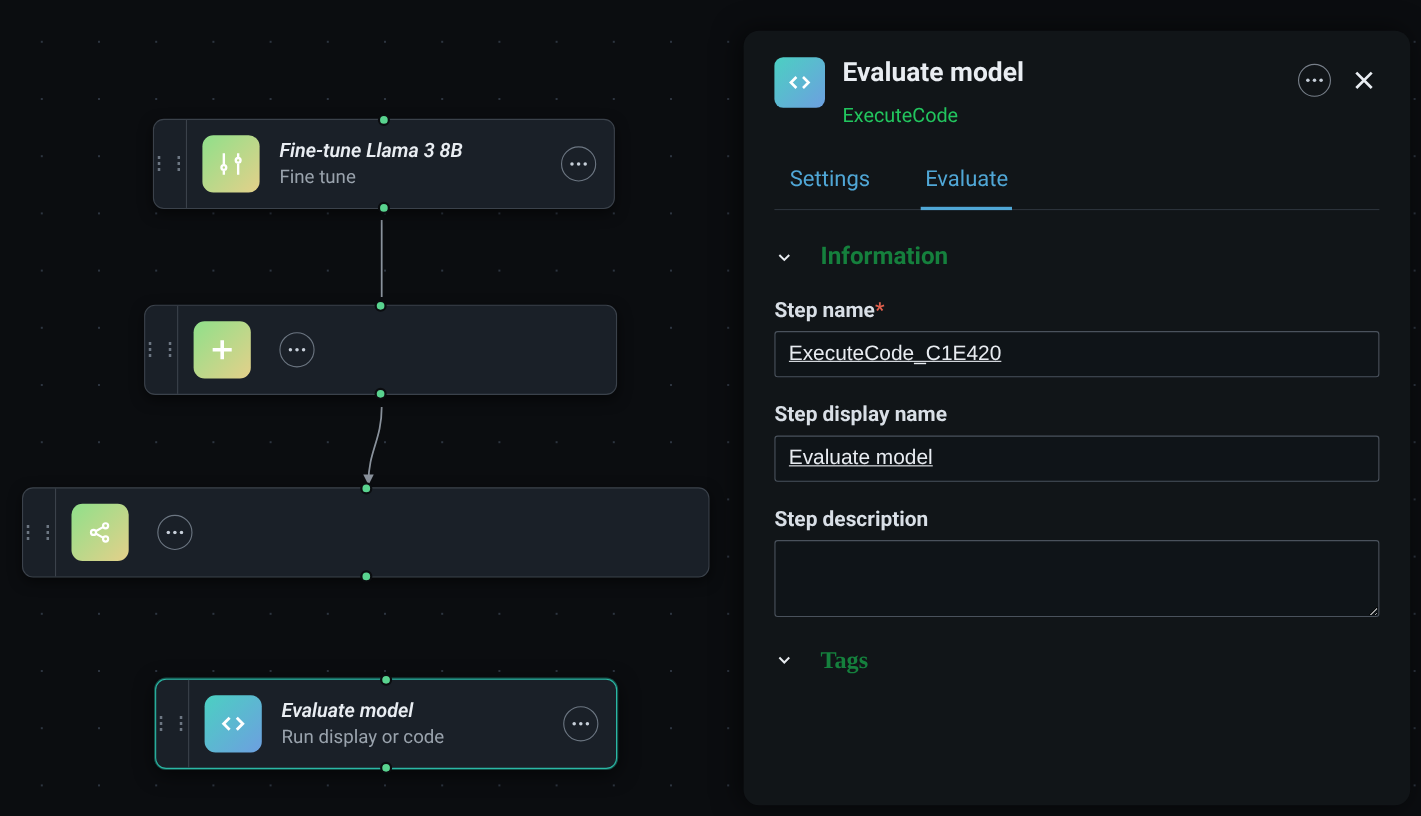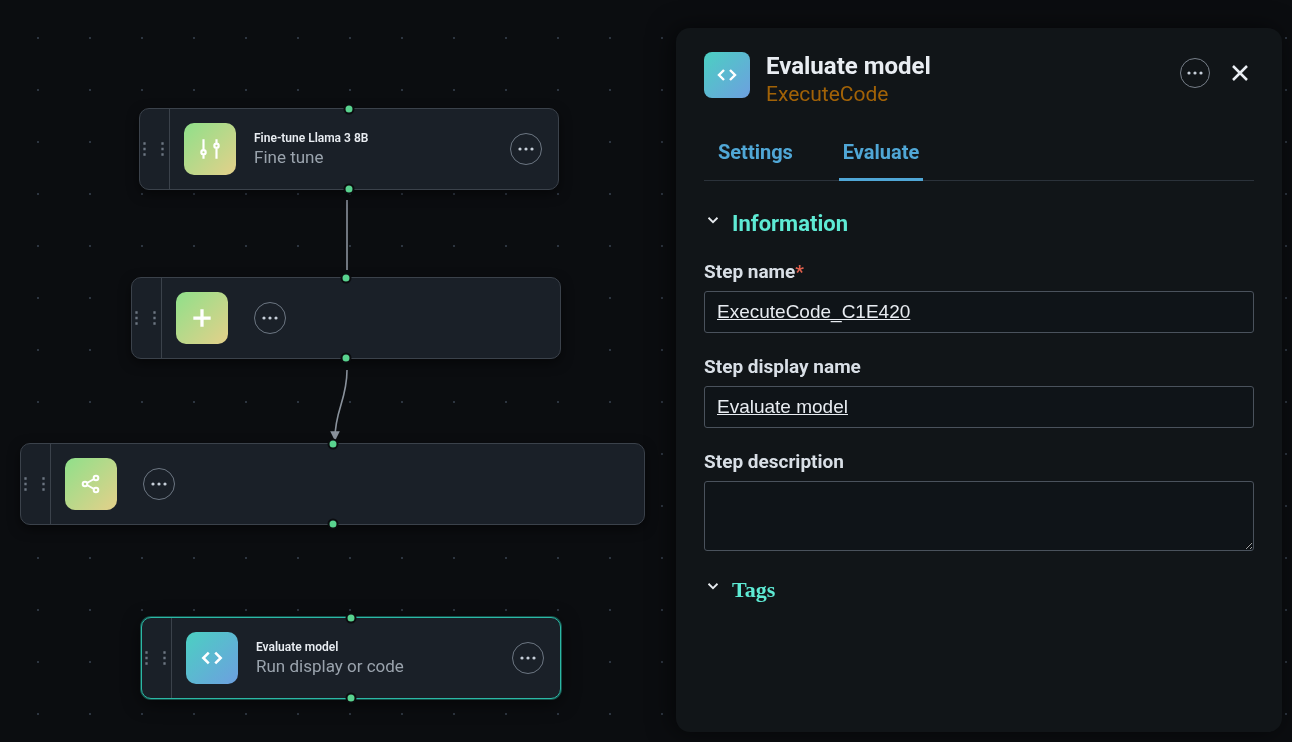--- a/index.html
+++ b/index.html
@@ -57,21 +57,21 @@
   .node-icon {
     width: 52px; height: 52px;
     border-radius: 10px;
     display: flex; align-items: center; justify-content: center;
     flex-shrink: 0;
   }
   .grad-green { background: linear-gradient(135deg,#8fe08a,#e4d08a); }
   .grad-teal  { background: linear-gradient(135deg,#4bd0c2,#6d9fe0); }
   .node-icon svg { stroke: #fff; fill: none; stroke-width: 2; }
   .node-text { flex: 1; min-width: 0; }
-  .node-title { color: #e9edf2; font-size: 12px; font-weight: 600; line-height: 1.2; }
+  .node-title { color: #e9edf2; font-size: 18px; font-weight: 600; line-height: 1.2; font-style: italic; }
   .node-subtitle { color: #9aa3ad; font-size: 17px; margin-top: 2px; }
   .node-menu {
     width: 32px; height: 32px;
     border: 1px solid #6c7682;
     border-radius: 50%;
     display: flex; align-items: center; justify-content: center;
     color: #c7cfd9;
     cursor: pointer;
     flex-shrink: 0;
     margin-left: 8px;
@@ -106,46 +106,46 @@
     padding: 24px 28px 0 28px;
     overflow: hidden;
   }
   .panel-header { display: flex; align-items: flex-start; gap: 16px; }
   .panel-icon {
     width: 46px; height: 46px; border-radius: 8px;
     display:flex;align-items:center;justify-content:center;
   }
   .panel-title-block { flex: 1; }
   .panel-title { color:#e9edf2; font-size: 24px; font-weight: 700; }
-  .panel-subtitle { color:#a16207; font-size: 21px; margin-top:2px; }
+  .panel-subtitle { color:#22c55e; font-size: 18px; margin-top:15px; }
   .panel-actions { display:flex; align-items:center; gap:16px; padding-top:6px; }
   .circle-btn {
     width: 30px; height: 30px; border:1px solid #777f89; border-radius:50%;
     display:flex;align-items:center;justify-content:center; cursor:pointer;
   }
   .circle-btn svg { fill:#c7cfd9; }
   .close-x { width:28px;height:28px; cursor:pointer; display:flex;align-items:center;justify-content:center; color:#e9edf2;}
   .close-x svg { stroke:#e9edf2; stroke-width:2.5; }
 
   .tabs {
     display:flex; gap:42px; margin-top: 34px;
     border-bottom: 1px solid #2b323a;
     padding: 0 10px;
   }
   .tab {
     padding: 0 4px 14px 4px;
-    color:#50a7d6; font-size:20px; font-weight:700;
+    color:#50a7d6; font-size:20px; font-weight:400;
     cursor:pointer;
     border-bottom: 3px solid transparent;
     margin-bottom: -1px;
   }
   .tab.active { border-bottom-color:#50a7d6; }
 
   .section { margin-top: 30px; }
-  .section-header { display:flex; gap:10px; color:#5eead4; font-size:22px; font-weight:700; cursor:pointer; }
+  .section-header { display:flex; align-items:center; gap:24px; color:#15803d; font-size:22px; font-weight:700; cursor:pointer; }
   .chev { display:inline-flex; }
   .chev svg { stroke:#e7ebef; stroke-width:2.4; fill:none; }
 
   .form { margin-top: 24px; }
   .label { color:#d9dfe6; font-size:19px; font-weight:700; margin-bottom:8px; display:block; }
   .req { color:#e0604d; }
   .input, .textarea {
     width: 100%;
     background:#0f1418;
     border:1px solid #4a525c;

